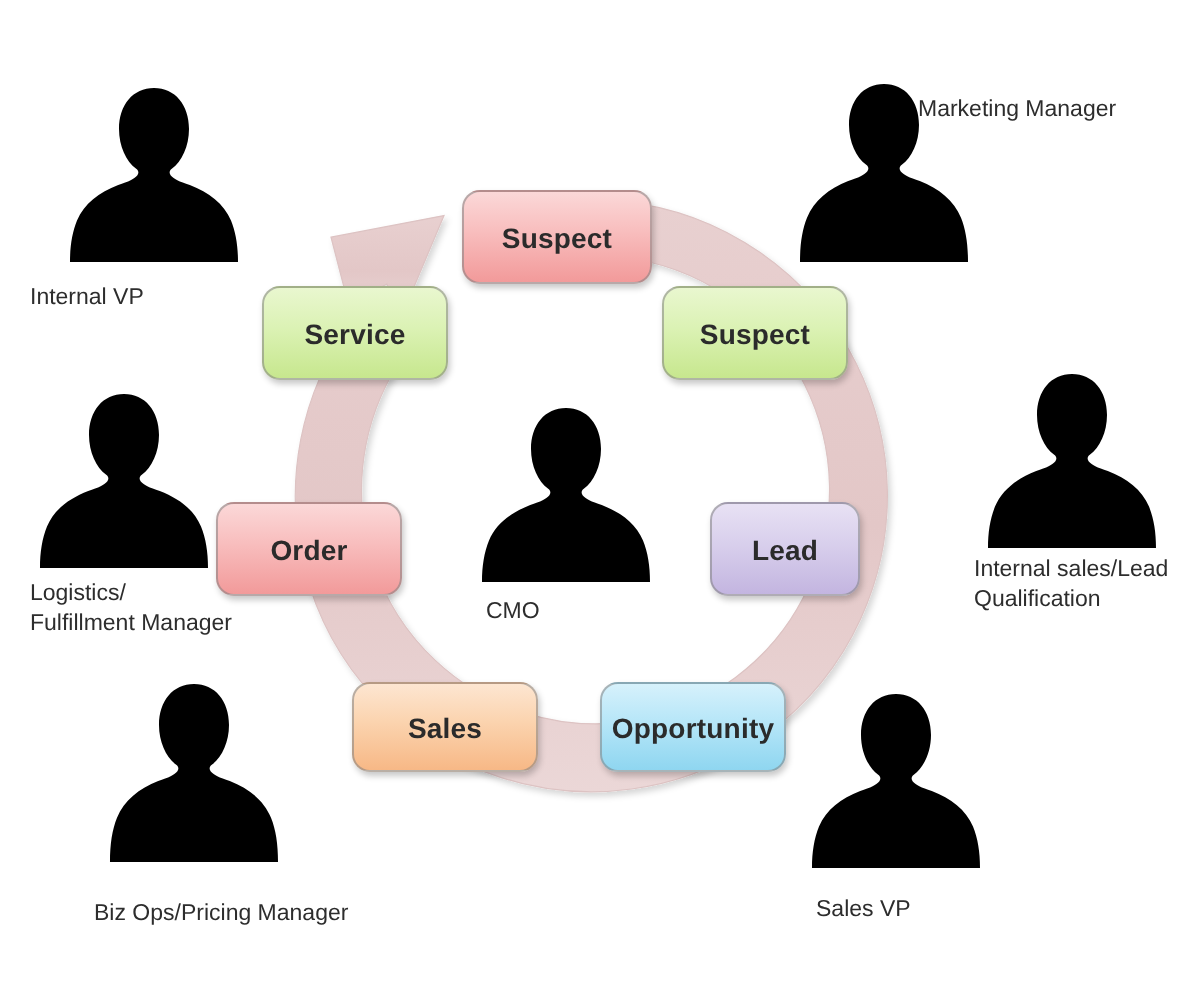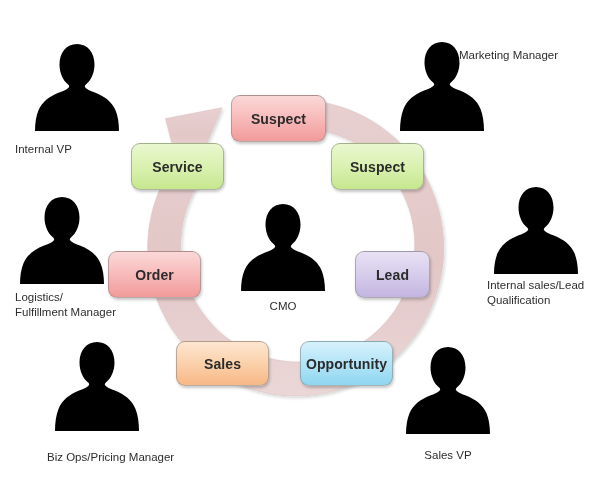--- a/index.html
+++ b/index.html
@@ -52,21 +52,21 @@
   .person svg {
     display: block;
   }
   .person-label {
     position: absolute;
     font-size: 11.5px;
     color: #2d2d2d;
     line-height: 15px;
     white-space: pre-line;
   }
-  .person-label.center { text-align: center; }
+  .person-label.center { text-align: left; }
   .person-label.left   { text-align: left; }
 </style>
 </head>
 <body>
 
 <div id="canvas">
 
   <svg id="ring-layer" viewBox="0 0 600 493" width="600" height="493">
     <defs>
       <linearGradient id="ringGrad" x1="0" y1="0" x2="0" y2="1">

